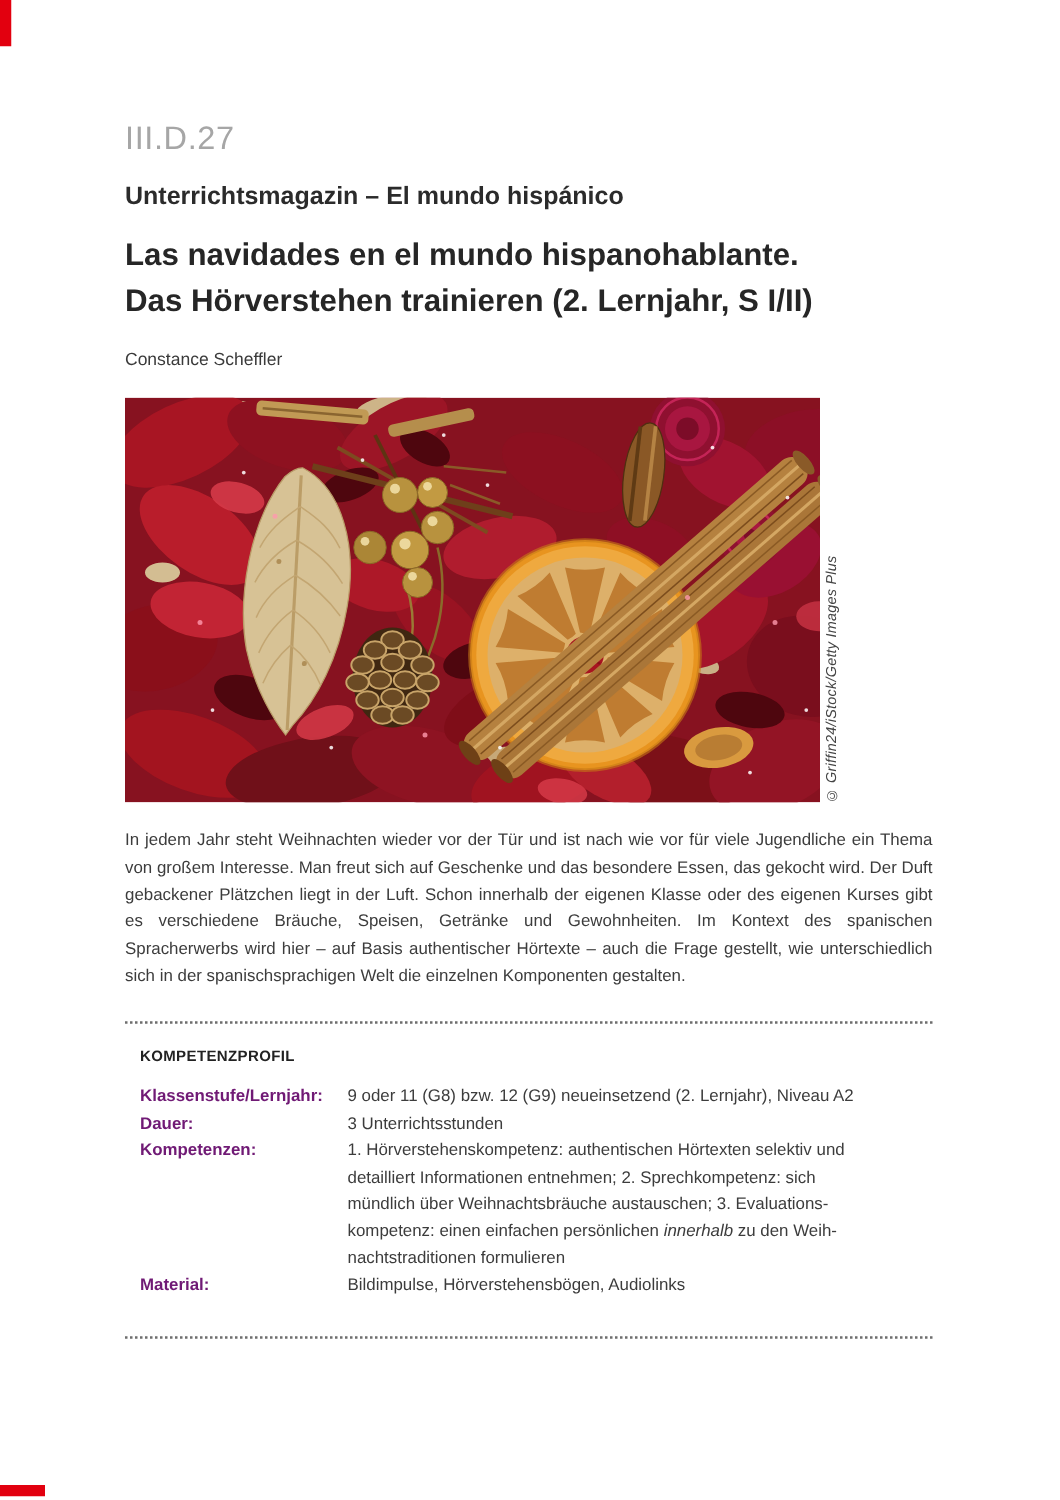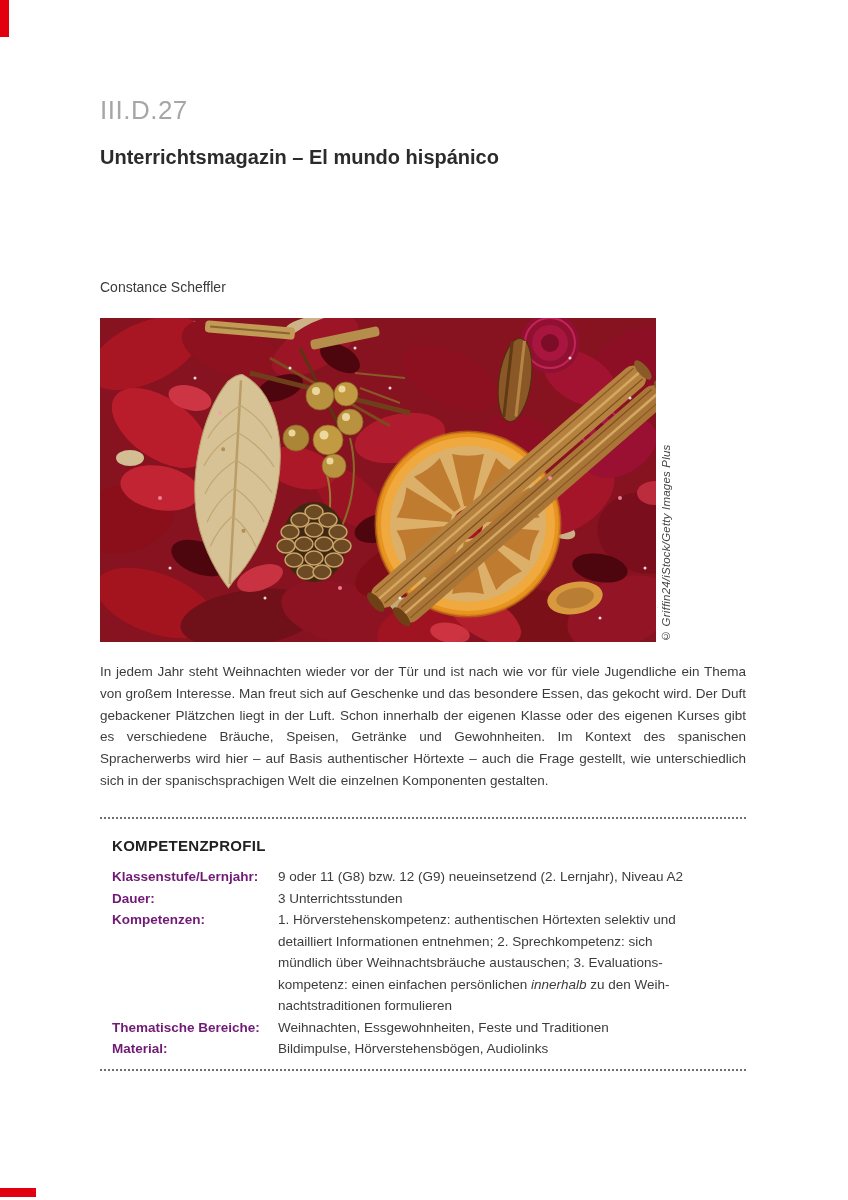--- a/index.html
+++ b/index.html
@@ -63,21 +63,21 @@
 
   .cp-box {
     left: 100px; top: 817px;
     width: 646px; height: 254px;
     box-sizing: border-box;
     border-top: 2px dotted #6e6e6e;
     border-bottom: 2px dotted #6e6e6e;
     padding: 17px 12px 0 12px;
   }
   .cp-heading {
-    font-size: 15px; line-height: 19px;
+    font-size: 12px; line-height: 19px;
     font-weight: 700; color: #222222;
     letter-spacing: 0.3px;
     margin: 0 0 11px 0;
   }
   .cp-rows { }
   .cp-row {
     display: grid;
     grid-template-columns: 160px 1fr;
     column-gap: 6px;
     font-size: 13.5px; line-height: 21.5px;
@@ -90,20 +90,22 @@
 </head>
 <body>
 
 <div class="page">
 
   <div class="abs crop-mark-v"></div>
   <div class="abs crop-mark-h"></div>
 
   <div class="abs code">III.D.27</div>
   <div class="abs series">Unterrichtsmagazin – El mundo hispánico</div>
+  <div class="abs title">Las navidades en el mundo hispanohablante.
+Das Hörverstehen trainieren (2. Lernjahr, S I/II)</div>
   <div class="abs author">Constance Scheffler</div>
 
   <div class="abs photo">
     <svg width="556" height="324" viewBox="0 0 556 324" xmlns="http://www.w3.org/2000/svg">
 
       <rect width="556" height="324" fill="#871220"></rect>
 
       <ellipse cx="95" cy="15" rx="35" ry="12" fill="#d3bd92" transform="rotate(5 95 15)"></ellipse>
       <ellipse cx="215" cy="8" rx="30" ry="10" fill="#cdb488" transform="rotate(-8 215 8)"></ellipse>
       <ellipse cx="30" cy="140" rx="14" ry="8" fill="#d3bd92"></ellipse>
@@ -306,23 +308,19 @@
         </div>
         <div class="cp-row">
           <div class="cp-label">Kompetenzen:</div>
           <div class="cp-value"><span>1. Hörverstehenskompetenz: authentischen Hörtexten selektiv und
 detailliert Informationen entnehmen; 2. Sprechkompetenz: sich
 mündlich über Weihnachtsbräuche austauschen; 3. Evaluations-
 kompetenz: einen einfachen persönlichen </span><span class="it">innerhalb</span><span> zu den Weih-
 nachtstraditionen formulieren</span></div>
         </div>
         <div class="cp-row">
-          <div class="cp-label">Thematische Bereiche:</div>
-          <div class="cp-value"><span>Weihnachten, Essgewohnheiten, Feste und Traditionen</span></div>
-        </div>
-        <div class="cp-row">
           <div class="cp-label">Material:</div>
           <div class="cp-value"><span>Bildimpulse, Hörverstehensbögen, Audiolinks</span></div>
         </div>
       </div>
   </div>
 
 </div>
 
 </body></html>

